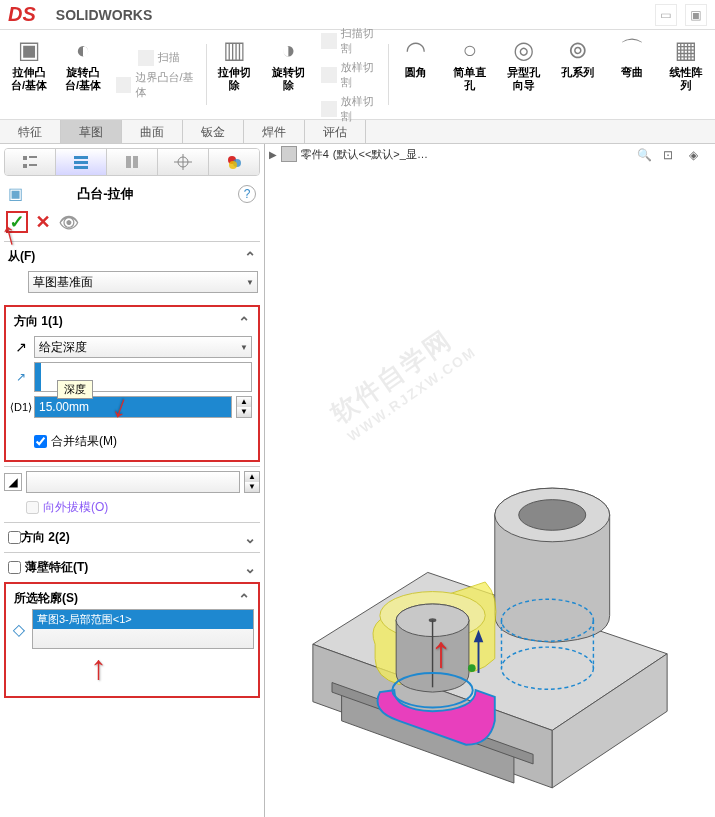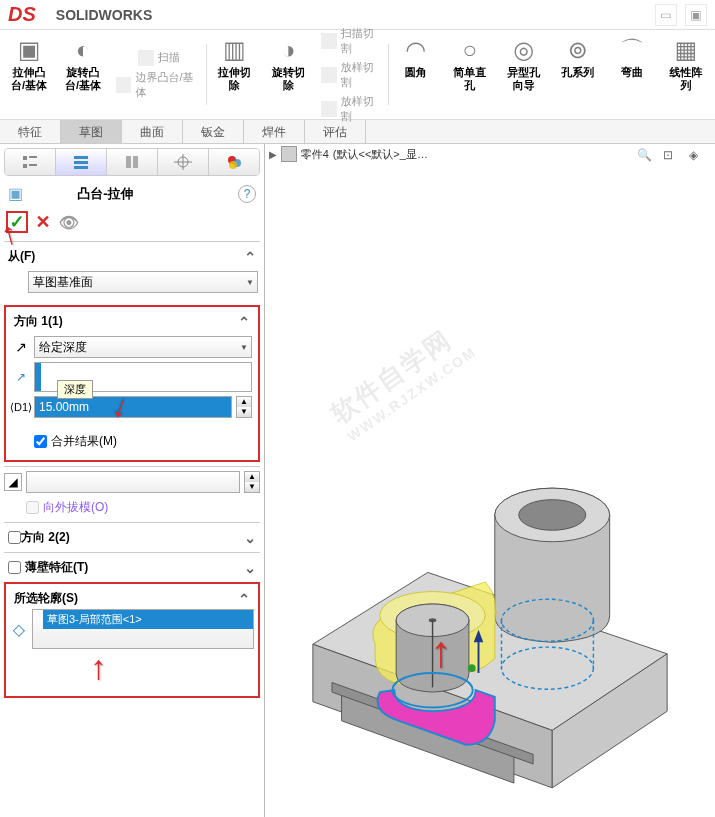--- a/index.html
+++ b/index.html
@@ -76,21 +76,21 @@
     .spinner-row.selected .val-input { background: #1e88d0; color: #fff; }
     .spinner-btns { display: flex; flex-direction: column; border: 1px solid #aaa; }
     .spinner-btns span { width: 14px; height: 10px; font-size: 8px; text-align: center; line-height: 10px; cursor: pointer; background: linear-gradient(#fff,#ddd); }
     
     .big-text-with-tip { border: 1px solid #aaa; height: 30px; position: relative; flex: 1; display: flex; align-items: flex-end; }
     .color-block { width: 6px; background: #1e88d0; height: 100%; }
     .tooltip { position: absolute; left: 22px; bottom: -8px; background: #ffffe0; border: 1px solid #999; padding: 1px 6px; font-size: 11px; }
     
     .checkbox-row { display: flex; align-items: center; gap: 4px; padding: 2px 22px; }
     
-    .contour-list { border: 1px solid #aaa; min-height: 40px; background: linear-gradient(#fff,#eee); padding-left: 10px; }
+    .contour-list { border: 1px solid #aaa; min-height: 40px; background: linear-gradient(#fff,#eee); }
     .contour-item { background: #1e88d0; color: #fff; padding: 2px 4px; font-size: 11px; }
     
     
     .red-arrow { position: absolute; color: #d82c2c; font-size: 40px; pointer-events: none; text-shadow: 1px 1px 2px rgba(0,0,0,0.3); }
     
     
     .canvas-bc { position: absolute; top: 2px; left: 4px; display: flex; align-items: center; gap: 4px; font-size: 11px; color: #333; }
     .bc-arrow { font-size: 10px; color: #666; }
     .bc-icon { width: 16px; height: 16px; background: #d0d0d0; border: 1px solid #999; }
     

